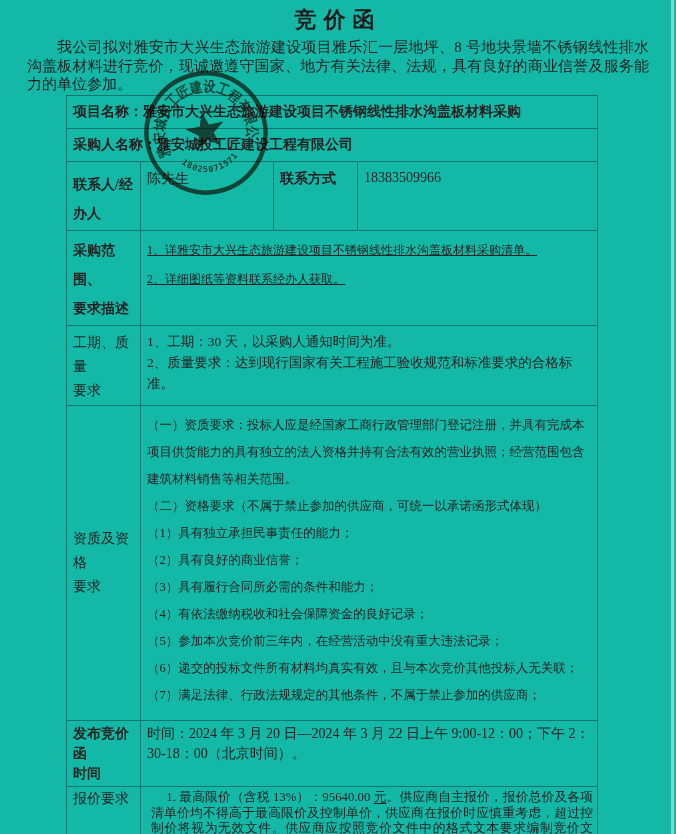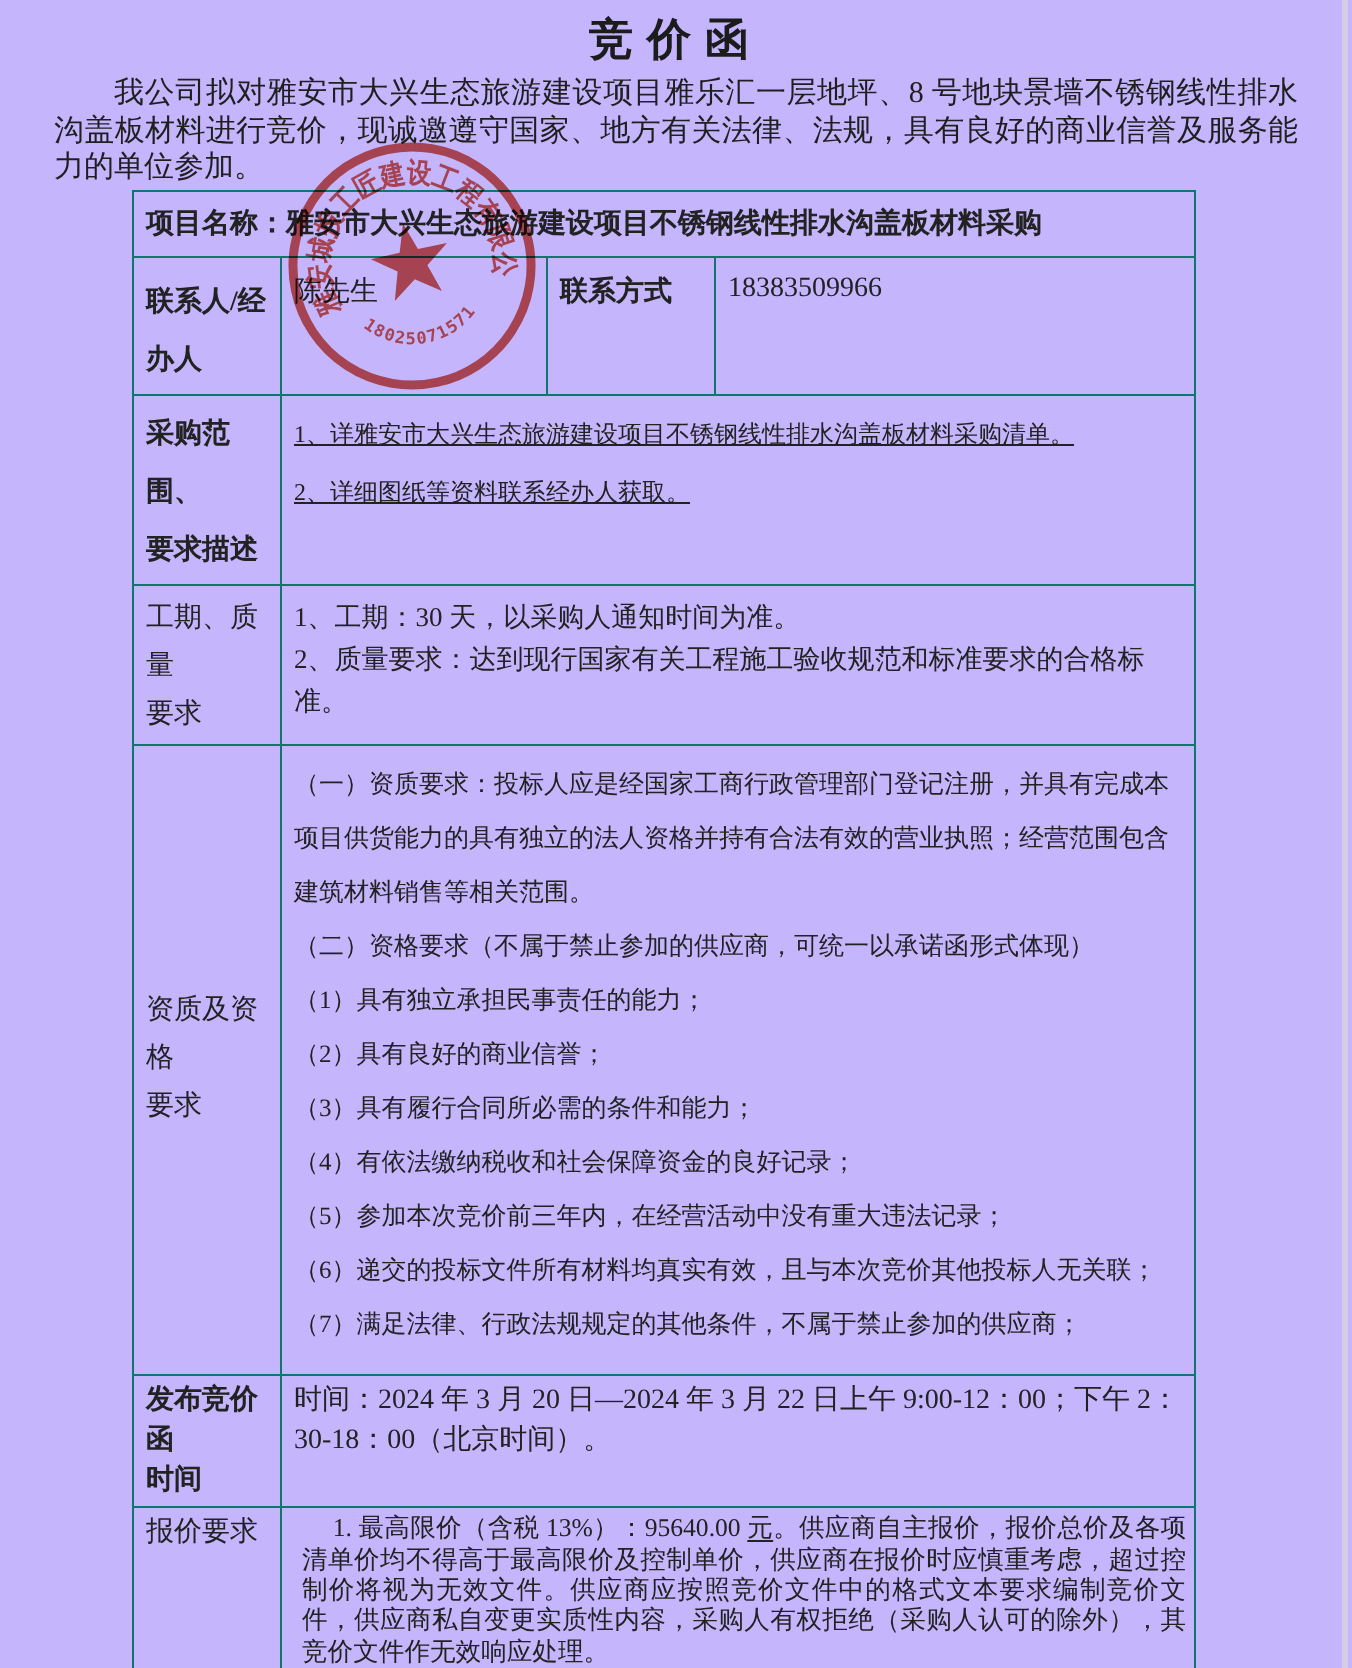--- a/index.html
+++ b/index.html
@@ -1,19 +1,19 @@
 <!DOCTYPE html>
 <html><head>
 <meta charset="utf-8">
 <style>
   html,body{margin:0;padding:0;background:#ffffff;}
   .page{
     position:relative;
     width:676px;height:834px;
-    background:#c4b5fd;
+    background:#14b8a6;
     font-family:"Liberation Serif","DejaVu Serif",serif;
     color:#222;
     overflow:hidden;
   }
   .scan-edge{position:absolute;top:0;right:2px;width:3px;height:100%;background:#dcdcda;opacity:.65;}
   .title{
     text-align:center;font-size:22px;font-weight:bold;
     letter-spacing:7px;margin:7px 0 5px;line-height:26px;color:#1c1c1c;
   }
   .intro{
@@ -74,20 +74,23 @@
   <table class="bid">
     <colgroup>
       <col style="width:74px">
         <col style="width:133px">
         <col style="width:84px">
         <col style="width:240px">
     </colgroup>
     <tbody>
         <tr class="r-project">
       <td class="full" colspan="4" height="28"><span>项目名称：</span><span>雅安市大兴生态旅游建设项目不锈钢线性排水沟盖板材料采购</span></td>
+    </tr>
+    <tr class="r-purchaser">
+      <td class="full" colspan="4" height="28"><span>采购人名称：</span><span>雅安城投工匠建设工程有限公司</span></td>
     </tr>
     <tr class="r-contact">
       <td class="lab-left" height="56">
         <div class="ln">联系人/经</div>
         <div class="ln">办人</div>
       </td>
       <td class="cont">陈先生</td>
       <td class="cont" style="font-weight:bold">联系方式</td>
       <td class="cont">18383509966</td>
     </tr>

